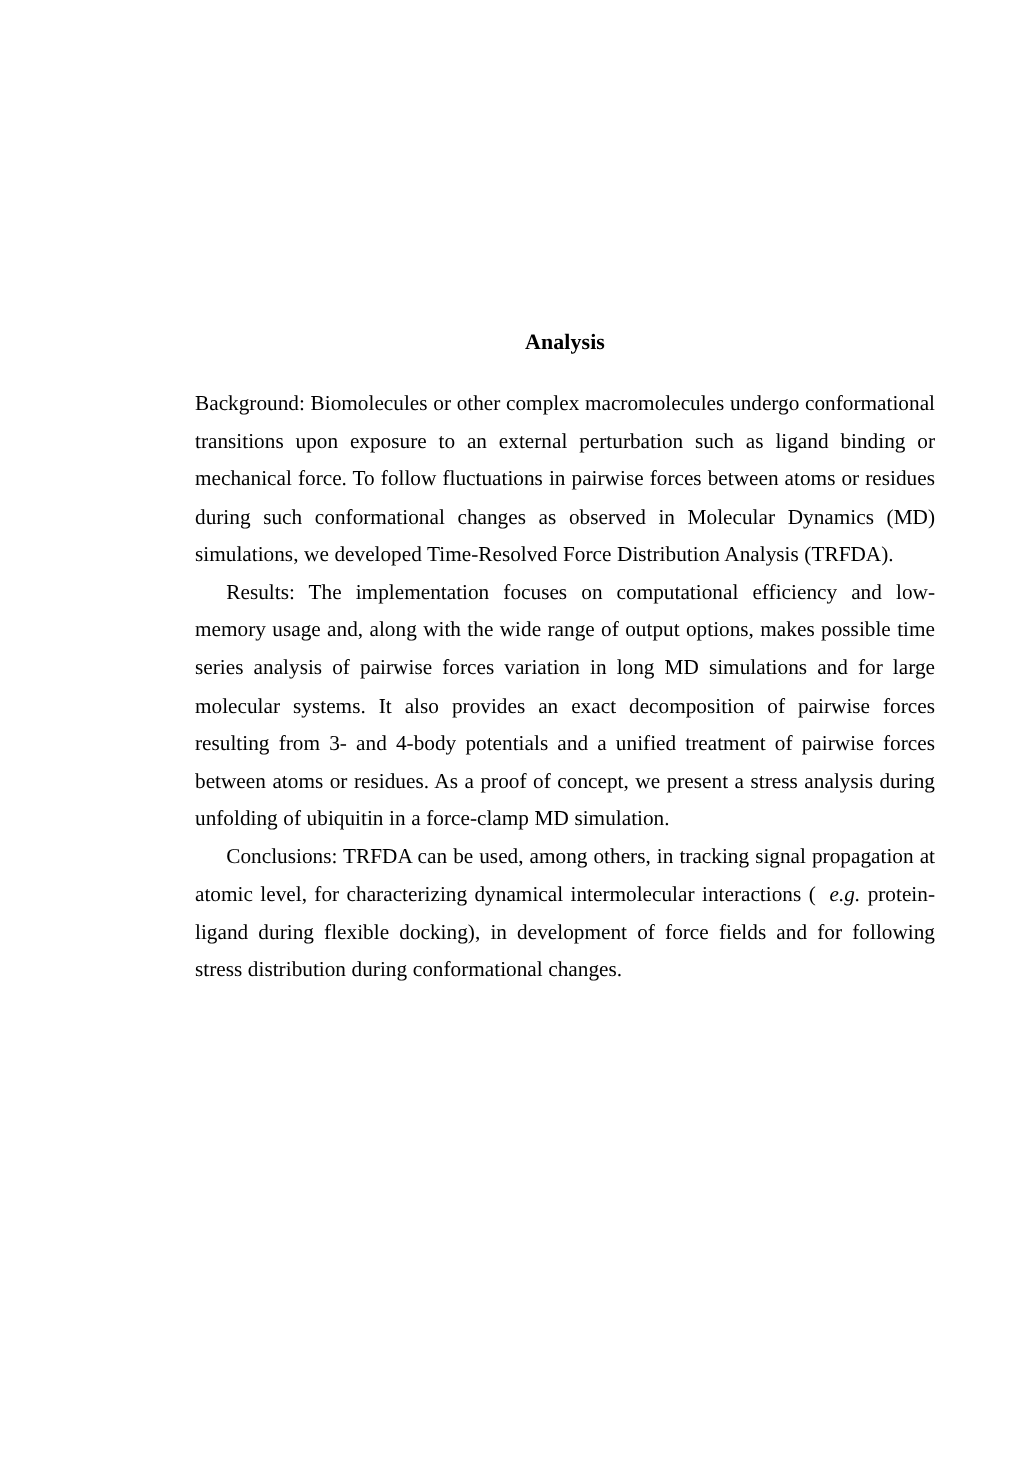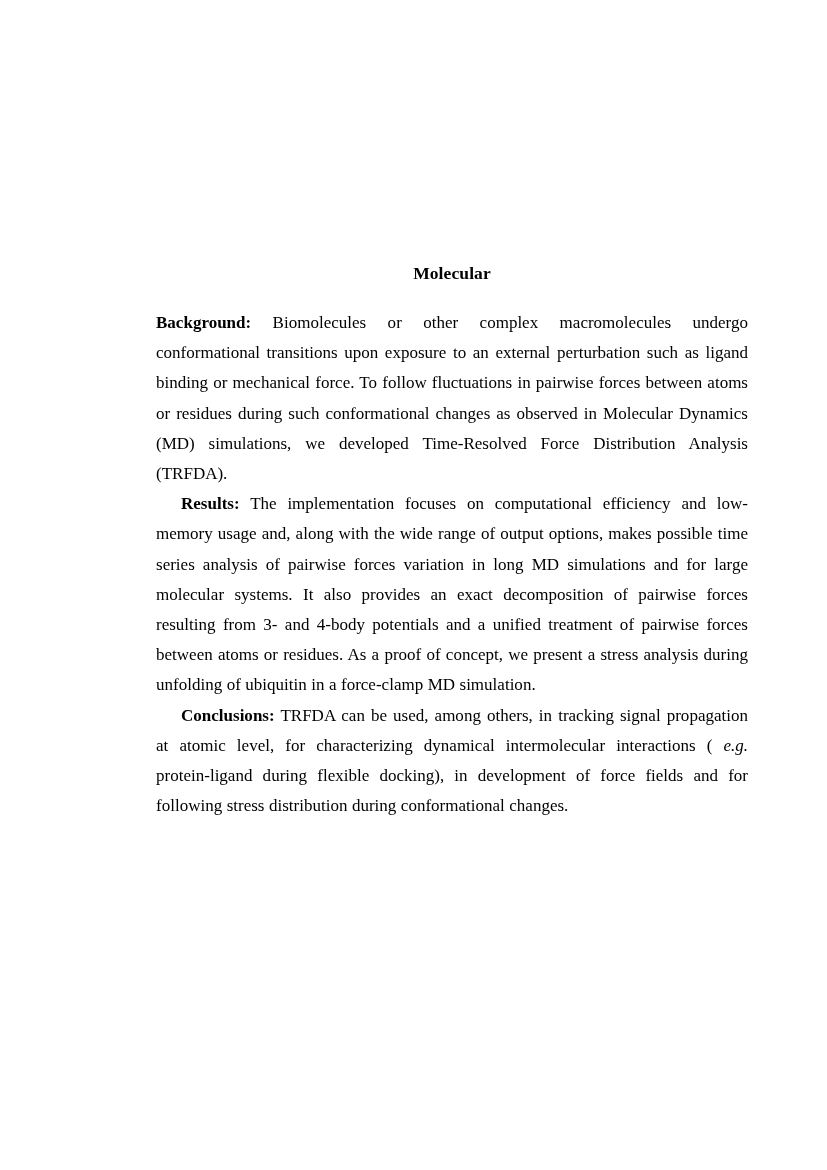--- a/index.html
+++ b/index.html
@@ -51,35 +51,35 @@
     hyphens: none;
     letter-spacing: 0.01px;
     word-spacing: 0.2px;
   }
 
   p.abstract-para.indented {
     text-indent: 25px;
   }
 
   .lead {
-    font-weight: bold;
+    font-weight: normal;
   }
 
   .ital {
     font-style: italic;
     margin-left: 11px;
   }
 </style>
 </head>
 <body>
 
 <div class="page">
   <div class="content-block">
 
-    <div class="abstract-heading">Molecular</div>
+    <div class="abstract-heading">Analysis</div>
 
     <p class="abstract-para"><span class="lead">Background:</span><span> Biomolecules or other complex macromolecules undergo conformational transitions upon exposure to an external perturbation such as ligand binding or mechanical force. To follow fluctuations in pairwise forces between atoms or residues during such conformational changes as observed in Molecular Dynamics (MD) simulations, we developed Time-Resolved Force Distribution Analysis (TRFDA).</span></p>
 
     <p class="abstract-para indented"><span class="lead">Results:</span><span> The implementation focuses on computational efficiency and low-memory usage and, along with the wide range of output options, makes possible time series analysis of pairwise forces variation in long MD simulations and for large molecular systems. It also provides an exact decomposition of pairwise forces resulting from 3- and 4-body potentials and a unified treatment of pairwise forces between atoms or residues. As a proof of concept, we present a stress analysis during unfolding of ubiquitin in a force-clamp MD simulation.</span></p>
 
     <p class="abstract-para indented"><span class="lead">Conclusions:</span><span> TRFDA can be used, among others, in tracking signal propagation at atomic level, for characterizing dynamical intermolecular interactions (</span><span class="ital">e.g.</span><span> protein-ligand during flexible docking), in development of force fields and for following stress distribution during conformational changes.</span></p>
 
   </div>
 </div>
 

